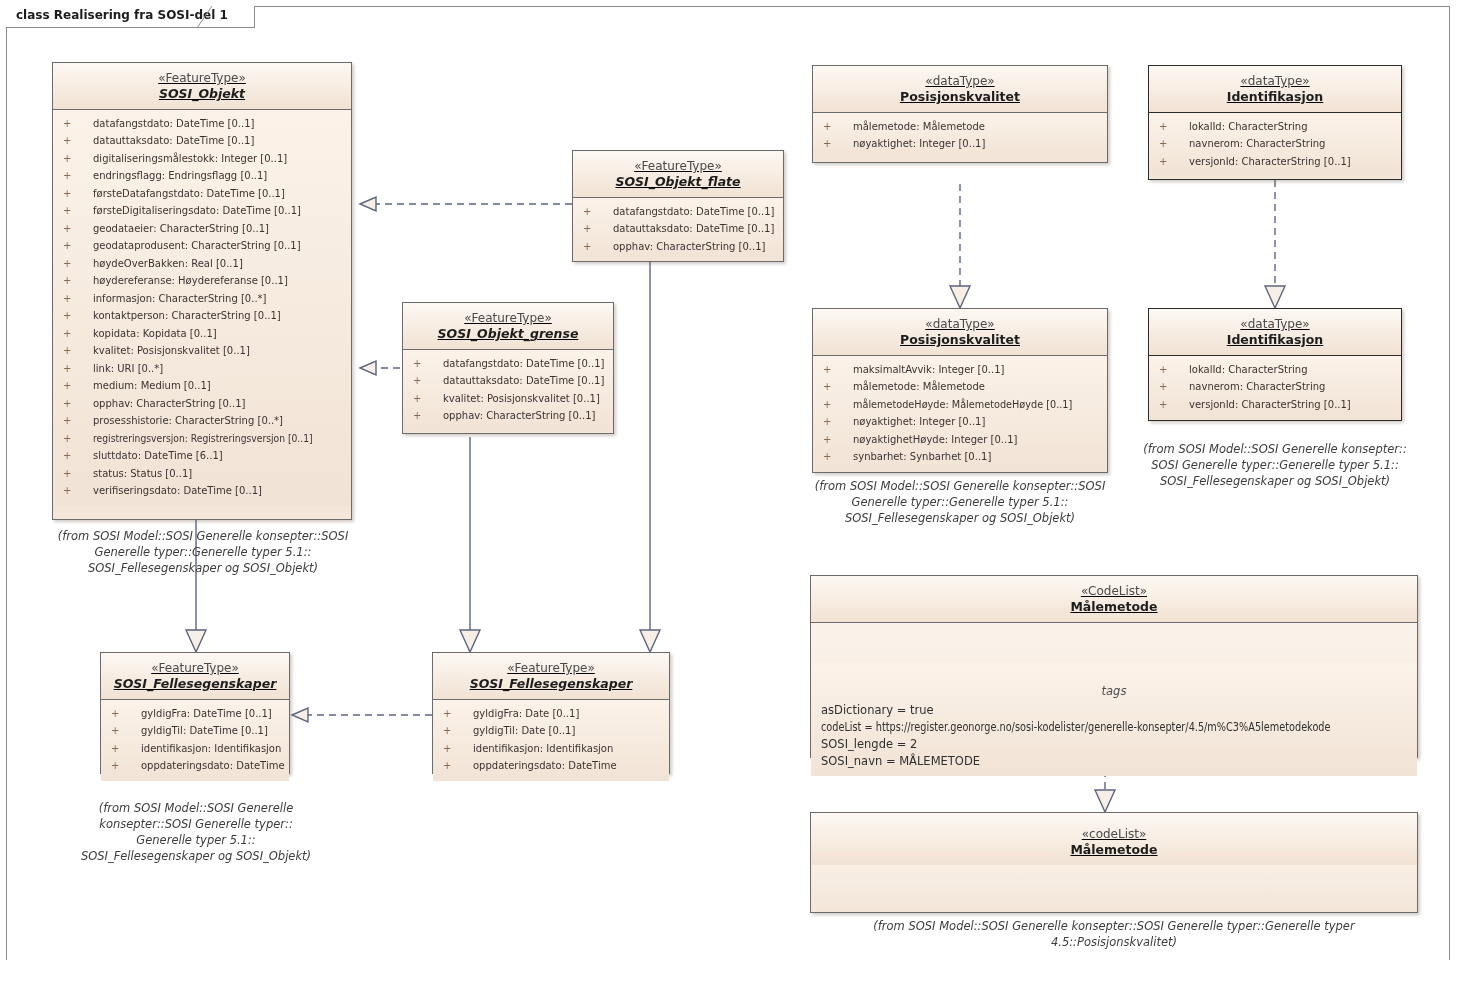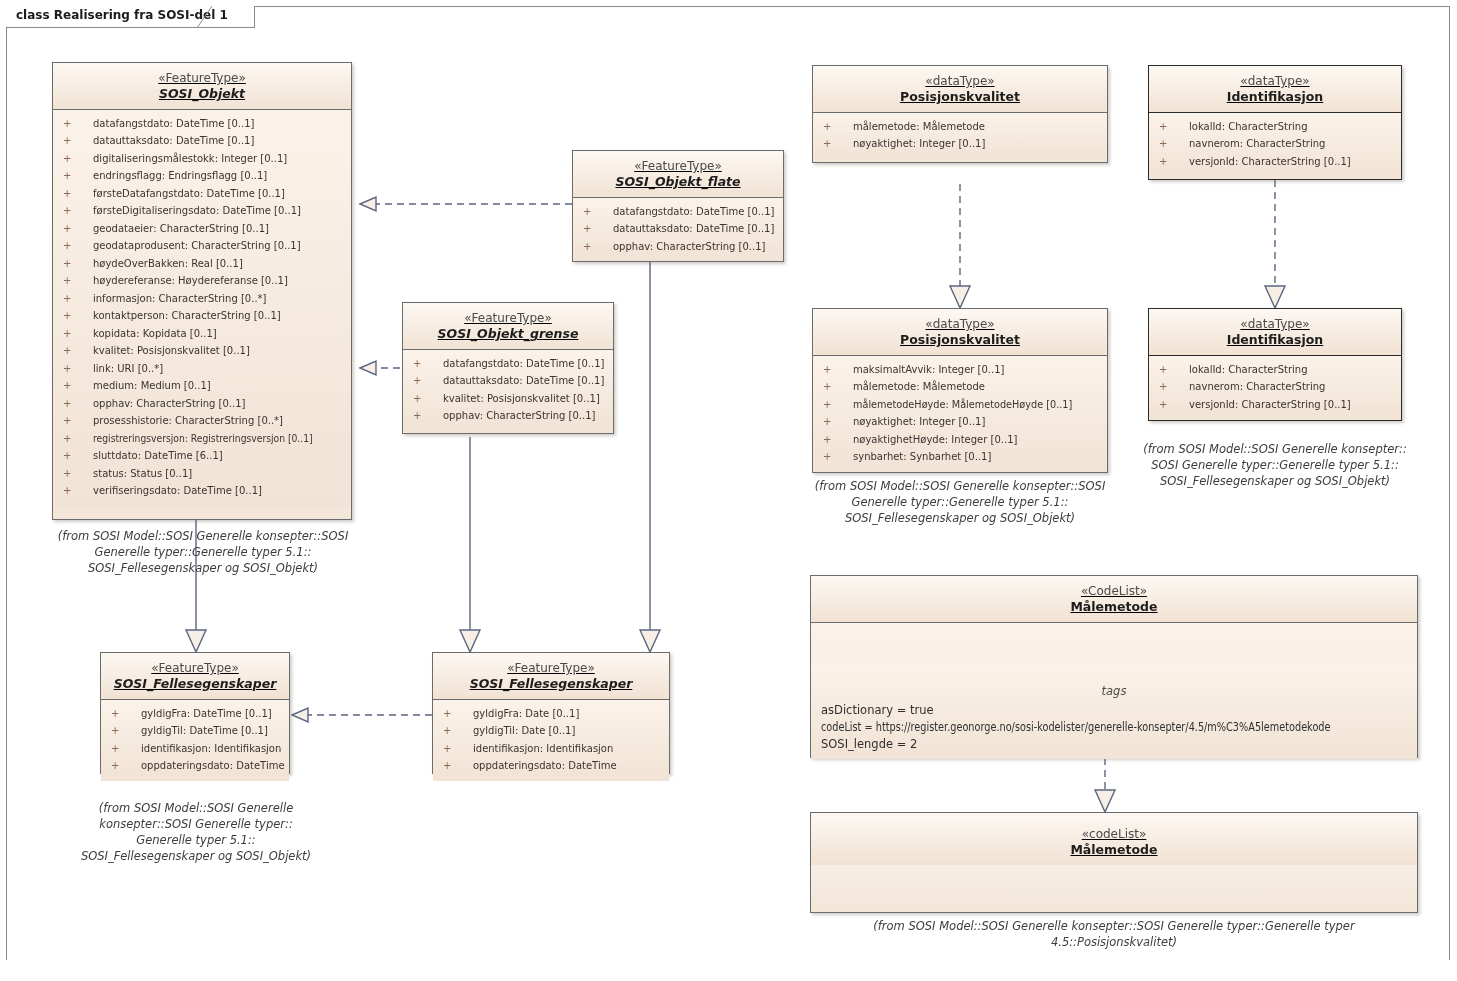--- a/index.html
+++ b/index.html
@@ -238,20 +238,21 @@
     <div class="uml-head">
       <div class="stereo">«CodeList»</div>
       <div class="name">Målemetode</div>
     </div>
     <div class="uml-sep"></div>
     <div class="uml-body" style="padding-top:18px;margin-top:40px;">
       <div class="tags-title">tags</div>
       <div class="tagline"><span>asDictionary = true</span></div>
       <div class="tagline"><span class="squash" style="transform:scaleX(.845);">codeList = https://register.geonorge.no/sosi-kodelister/generelle-konsepter/4.5/m%C3%A5lemetodekode</span></div>
       <div class="tagline"><span>SOSI_lengde = 2</span></div>
+      <div class="tagline"><span>SOSI_navn = MÅLEMETODE</span></div>
     </div>
   </div>
 
   <div class="uml" style="left:810px;top:812px;width:608px;height:101px;">
     <div class="uml-head" style="padding-top:14px;">
       <div class="stereo">«codeList»</div>
       <div class="name">Målemetode</div>
     </div>
   </div>
   <div class="note" style="left:810px;top:918px;width:608px;">(from SOSI Model::SOSI Generelle konsepter::SOSI Generelle typer::Generelle typer 4.5::Posisjonskvalitet)</div>

